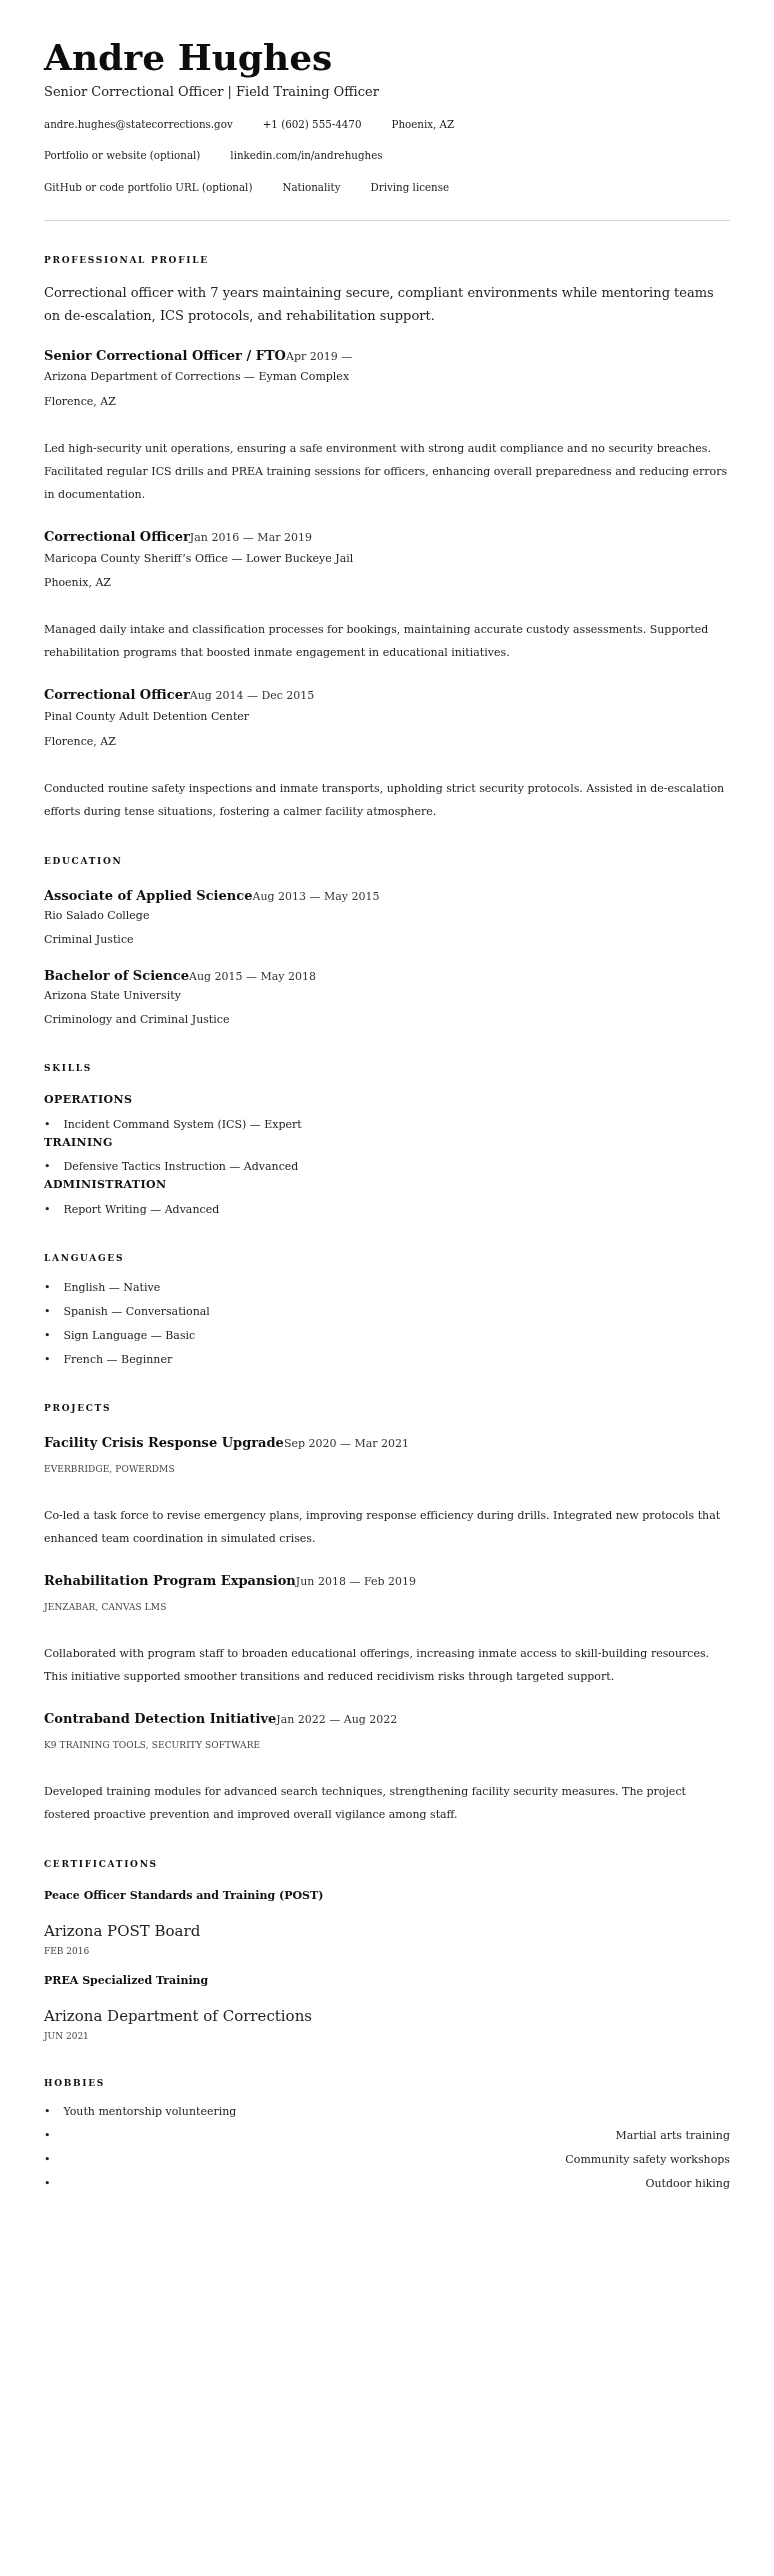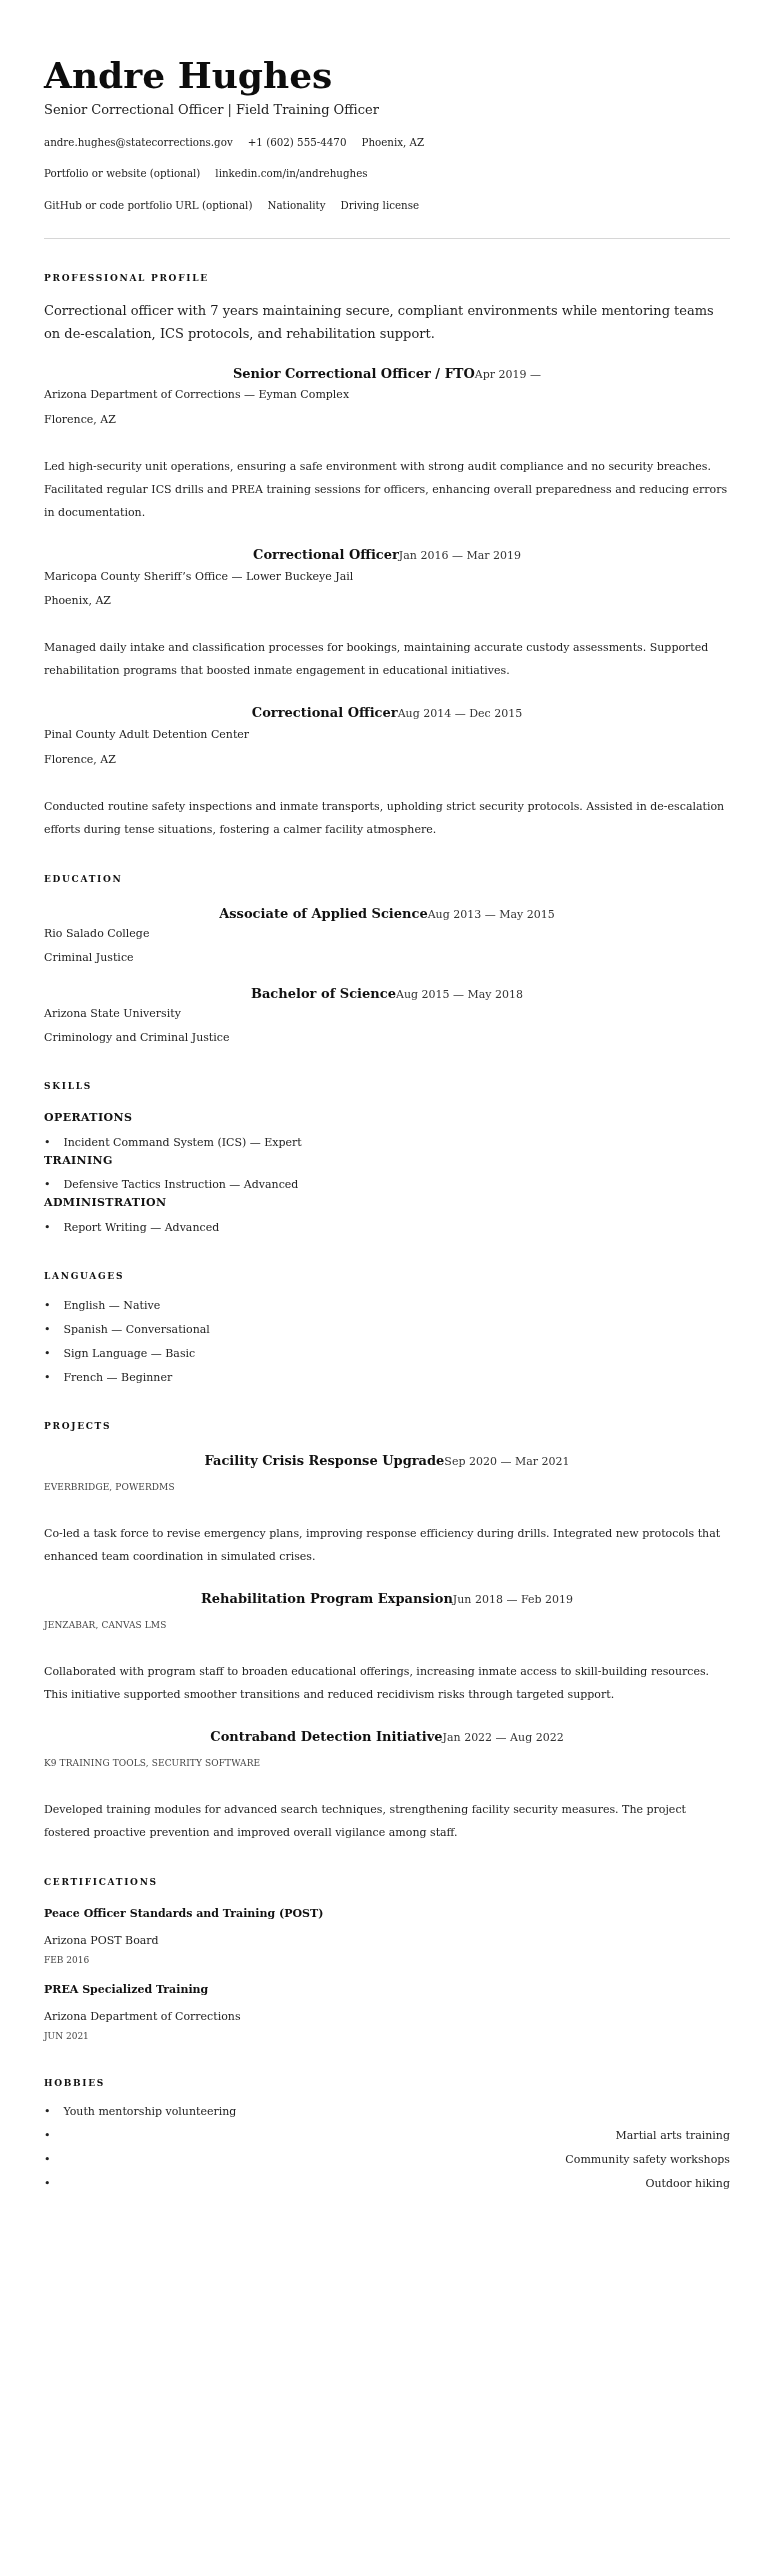--- a/index.html
+++ b/index.html
@@ -4,36 +4,36 @@
 <style>
   * { box-sizing: border-box; margin: 0; padding: 0; }
   html, body { background: #ffffff; }
   body {
     width: 774px;
     height: 2576px;
     font-family: "DejaVu Serif", serif;
     color: #1a1a1a;
     overflow: hidden;
   }
-  .page { padding: 51px 44px 0 44px; width: 774px; }
+  .page { padding: 33px 44px 0 44px; width: 774px; }
 
   .name { font-size: 36px; font-weight: bold; line-height: 49px; color: #0d0d0d; letter-spacing: 0px; }
   .headline { font-size: 13px; line-height: 18px; color: #222; margin-top: 1px; }
-  .contact-row { display: flex; gap: 15px; font-size: 10.3px; line-height: 15.5px; color: #222; margin-top: 15.5px; }
+  .contact-row { display: flex; gap: 30px; font-size: 10.3px; line-height: 15.5px; color: #222; margin-top: 15.5px; }
   .contact-row + .contact-row { margin-top: 16px; }
   .contact-row span { white-space: nowrap; }
   .divider { height: 1.3px; background: #d6d6d6; margin-top: 25px; border: 0; }
 
   .section-title { font-size: 9px; font-weight: bold; letter-spacing: 1.7px; text-transform: uppercase; color: #111; line-height: 13px; }
   .s-profile { margin-top: 33px; }
   .profile-text { font-size: 13px; line-height: 23px; color: #1e1e1e; margin-top: 14px; }
 
   .s-work { margin-top: 39px; }
   .entry { }
-  .entry-head { display: flex; justify-content: center; align-items: baseline; }
+  .entry-head { display: flex; justify-content: flex-start; align-items: baseline; }
   .entry-title { font-size: 13px; font-weight: bold; line-height: 18px; color: #111; }
   .entry-date { font-size: 11px; color: #333; line-height: 18px; white-space: nowrap; }
   .entry-org { font-size: 11px; line-height: 17px; color: #222; margin-top: 2.6px; }
   .entry-loc { font-size: 11px; line-height: 17px; color: #222; margin-top: 7.7px; }
   .entry-desc { font-size: 11px; line-height: 23px; color: #222; margin-top: 27px; }
 
   .work-1 { margin-top: 19.4px; }
   .work-2 { margin-top: 22px; }
   .work-3 { margin-top: 22px; }
 
@@ -59,21 +59,21 @@
   .s-proj { margin-top: 34px; }
   .proj-1 { margin-top: 19.4px; }
   .proj-2, .proj-3 { margin-top: 22px; }
   .proj-tech { font-size: 9px; line-height: 14px; color: #444; text-transform: uppercase; margin-top: 9px; letter-spacing: 0.1px; }
   .proj-desc { font-size: 11px; line-height: 23px; color: #222; margin-top: 28px; }
 
   .s-cert { margin-top: 32px; }
   .cert-1 { margin-top: 15.5px; }
   .cert-2 { margin-top: 14px; }
   .cert-title { font-size: 11px; font-weight: bold; line-height: 17px; color: #111; }
-  .cert-issuer { font-size: 11px; line-height: 17px; color: #222; margin-top: 10px; }
+  .cert-issuer { font-size: 15px; line-height: 17px; color: #222; margin-top: 19px; }
   .cert-date { font-size: 9px; line-height: 14px; color: #444; text-transform: uppercase; margin-top: 3.9px; }
 
   .s-hobbies { margin-top: 34px; }
   .hobby-list { margin-top: 13px; }
   .hobby-list li + li { margin-top: 7px; text-align: right; }
 </style>
 </head>
 <body>
 
 <div class="page">

